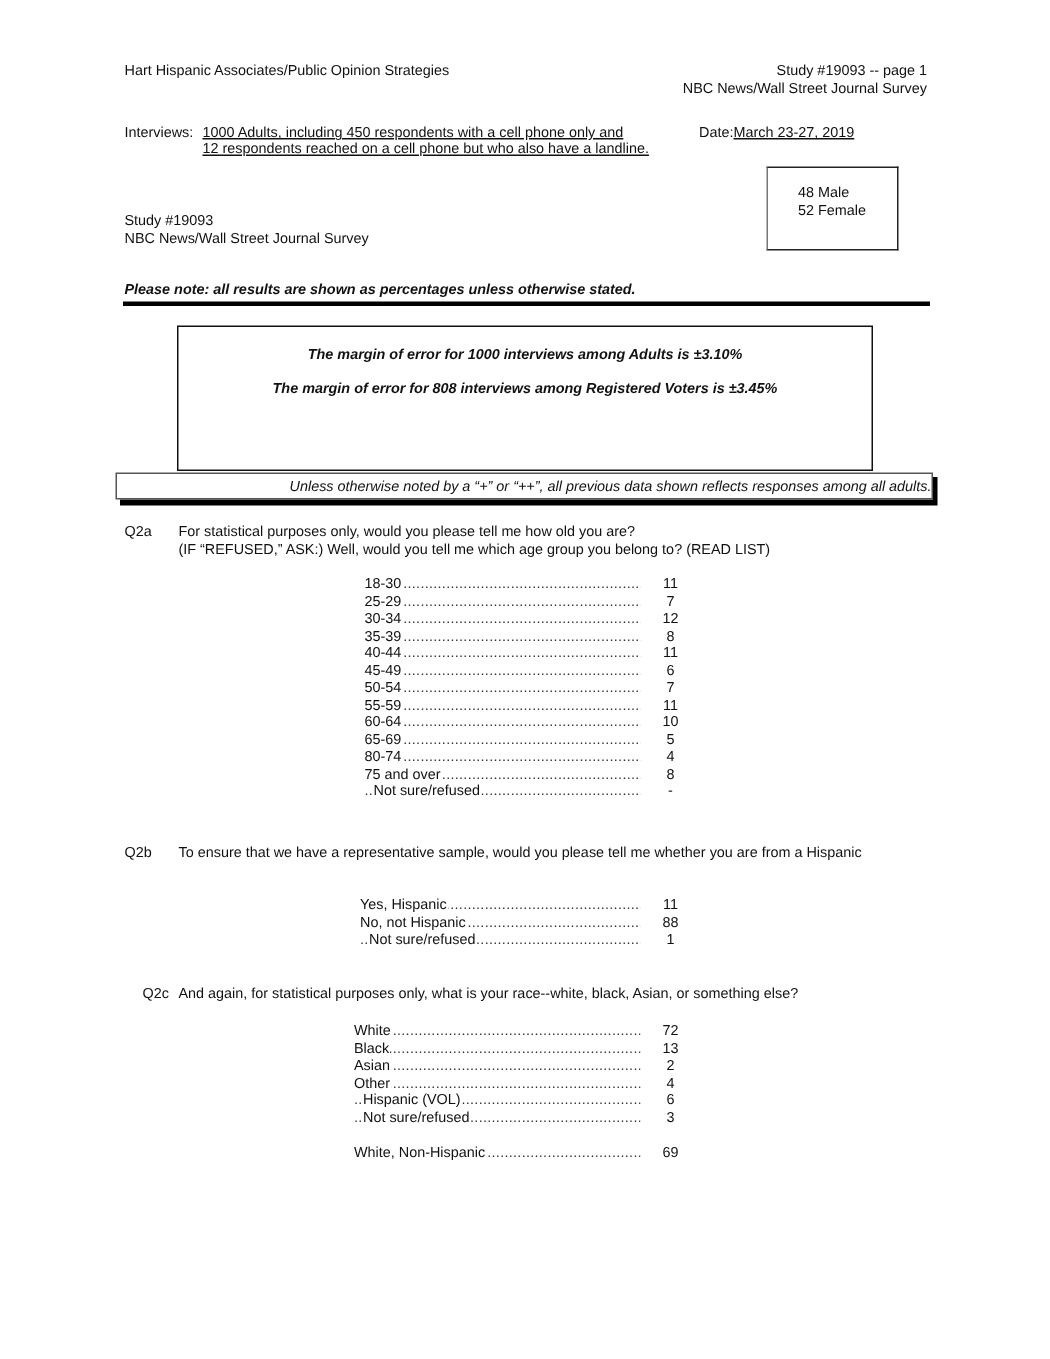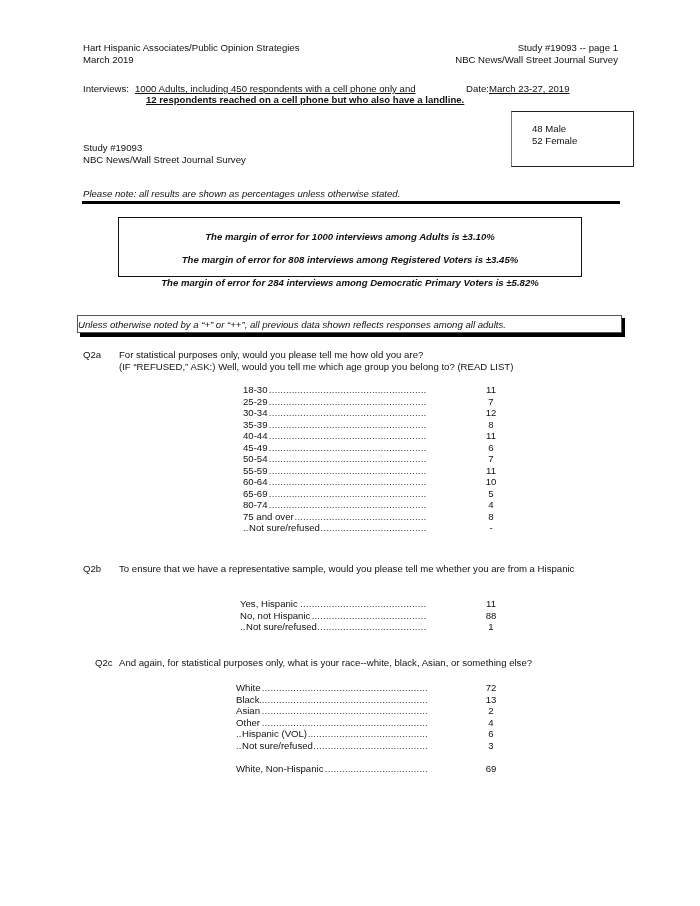--- a/index.html
+++ b/index.html
@@ -13,84 +13,83 @@
     overflow: hidden;
   }
   .abs { position: absolute; }
   .u { text-decoration: underline; }
 
   #hdr-left { left: 83px; top: 42px; }
   #hdr-right { right: 82px; top: 42px; text-align: right; }
 
   #interviews-label { left: 83px; top: 83px; }
   #interviews-line1 { left: 135px; top: 83px; }
-  #interviews-line2 { left: 146px; top: 94px; font-weight: bold; }
+  #interviews-line2 { left: 135px; top: 94px; }
   #date-label { left: 466px; top: 83px; }
   #date-value { left: 489px; top: 83px; }
 
   #gender-box {
-    left: 511px; top: 111px; width: 123px; height: 56px;
+    left: 511px; top: 111px; width: 88px; height: 56px;
     border: 1px solid #222;
     border-left: 1px solid #777;
     padding: 11px 0 0 20px;
   }
 
   #study-block { left: 83px; top: 142px; }
 
-  #note { left: 83px; top: 188px; font-weight: normal; font-style: italic; }
+  #note { left: 83px; top: 188px; font-weight: bold; font-style: italic; }
   #note-rule { left: 82px; top: 201px; width: 538px; height: 3px; background: #000; }
 
   #moe-box {
-    left: 118px; top: 217px; width: 464px; height: 60px;
+    left: 118px; top: 217px; width: 464px; height: 97px;
     border: 1px solid #111;
   }
   .moe-line {
     position: absolute; left: 0; width: 100%; text-align: center;
     font-weight: bold; font-style: italic;
   }
 
   #notice-shadow { left: 80px; top: 318px; width: 545px; height: 19px; background: #000; }
   #notice-box {
     left: 77px; top: 315px; width: 545px; height: 18px;
     border: 1px solid #555; background: #fff;
-    text-align: left; font-style: italic; padding-top: 3px;
+    text-align: right; font-style: italic; padding-top: 3px;
   }
 
   .qnum { left: 83px; }
   .qtext { left: 119px; }
 
   .resp-table { position: absolute; }
   .resp-row { position: relative; height: 11.5px; white-space: nowrap; }
   .resp-label { position: absolute; left: 0; top: 0; background: #fff; padding-right: 1px; z-index: 2; }
   .resp-label.indent { left: 6px; }
   .resp-dots {
     position: absolute; left: 0; top: 0;
     overflow: hidden; color: #333; letter-spacing: 0.2px; z-index: 1;
   }
-  .resp-val { position: absolute; top: 0; text-align: center; width: 20px; margin-left: 44px; }
+  .resp-val { position: absolute; top: 0; text-align: center; width: 20px; }
 
   #q2a-table { left: 243px; top: 384px; }
   #q2a-table .resp-dots { width: 184px; }
   #q2a-table .resp-val { left: 194px; }
 
   #q2b-table { left: 240px; top: 598px; }
   #q2b-table .resp-dots { width: 187px; }
   #q2b-table .resp-val { left: 197px; }
 
   #q2c-table { left: 236px; top: 682px; }
   #q2c-table .resp-dots { width: 191px; }
   #q2c-table .resp-val { left: 201px; }
   .spacer-row { height: 11.5px; }
 </style>
 </head>
 <body>
 
 <div id="hdr-left" class="abs">
   <div>Hart Hispanic Associates/Public Opinion Strategies</div>
-  <div>March 2019</div>
 </div>
 <div id="hdr-right" class="abs">
   <div>Study #19093 -- page 1</div>
   <div>NBC News/Wall Street Journal Survey</div>
 </div>
 
 <div id="interviews-label" class="abs">Interviews:</div>
 <div id="interviews-line1" class="abs u">1000 Adults, including 450 respondents with a cell phone only and</div>
 <div id="interviews-line2" class="abs u">12 respondents reached on a cell phone but who also have a landline.</div>
 <div id="date-label" class="abs">Date:</div>
@@ -105,21 +104,20 @@
   <div>Study #19093</div>
   <div>NBC News/Wall Street Journal Survey</div>
 </div>
 
 <div id="note" class="abs">Please note: all results are shown as percentages unless otherwise stated.</div>
 <div id="note-rule" class="abs"></div>
 
 <div id="moe-box" class="abs">
   <div class="moe-line" style="top:13px;">The margin of error for 1000 interviews among Adults is ±3.10%</div>
   <div class="moe-line" style="top:36px;">The margin of error for 808 interviews among Registered Voters is ±3.45%</div>
-  <div class="moe-line" style="top:59px;">The margin of error for 284 interviews among Democratic Primary Voters is ±5.82%</div>
 </div>
 
 <div id="notice-shadow" class="abs"></div>
 <div id="notice-box" class="abs">Unless otherwise noted by a “+” or “++”, all previous data shown reflects responses among all adults.</div>
 
 <div class="abs qnum" style="top:349px;">Q2a</div>
 <div class="abs qtext" style="top:349px;">
   <div>For statistical purposes only, would you please tell me how old you are?</div>
   <div>(IF “REFUSED,” ASK:) Well, would you tell me which age group you belong to? (READ LIST)</div>
 </div>

